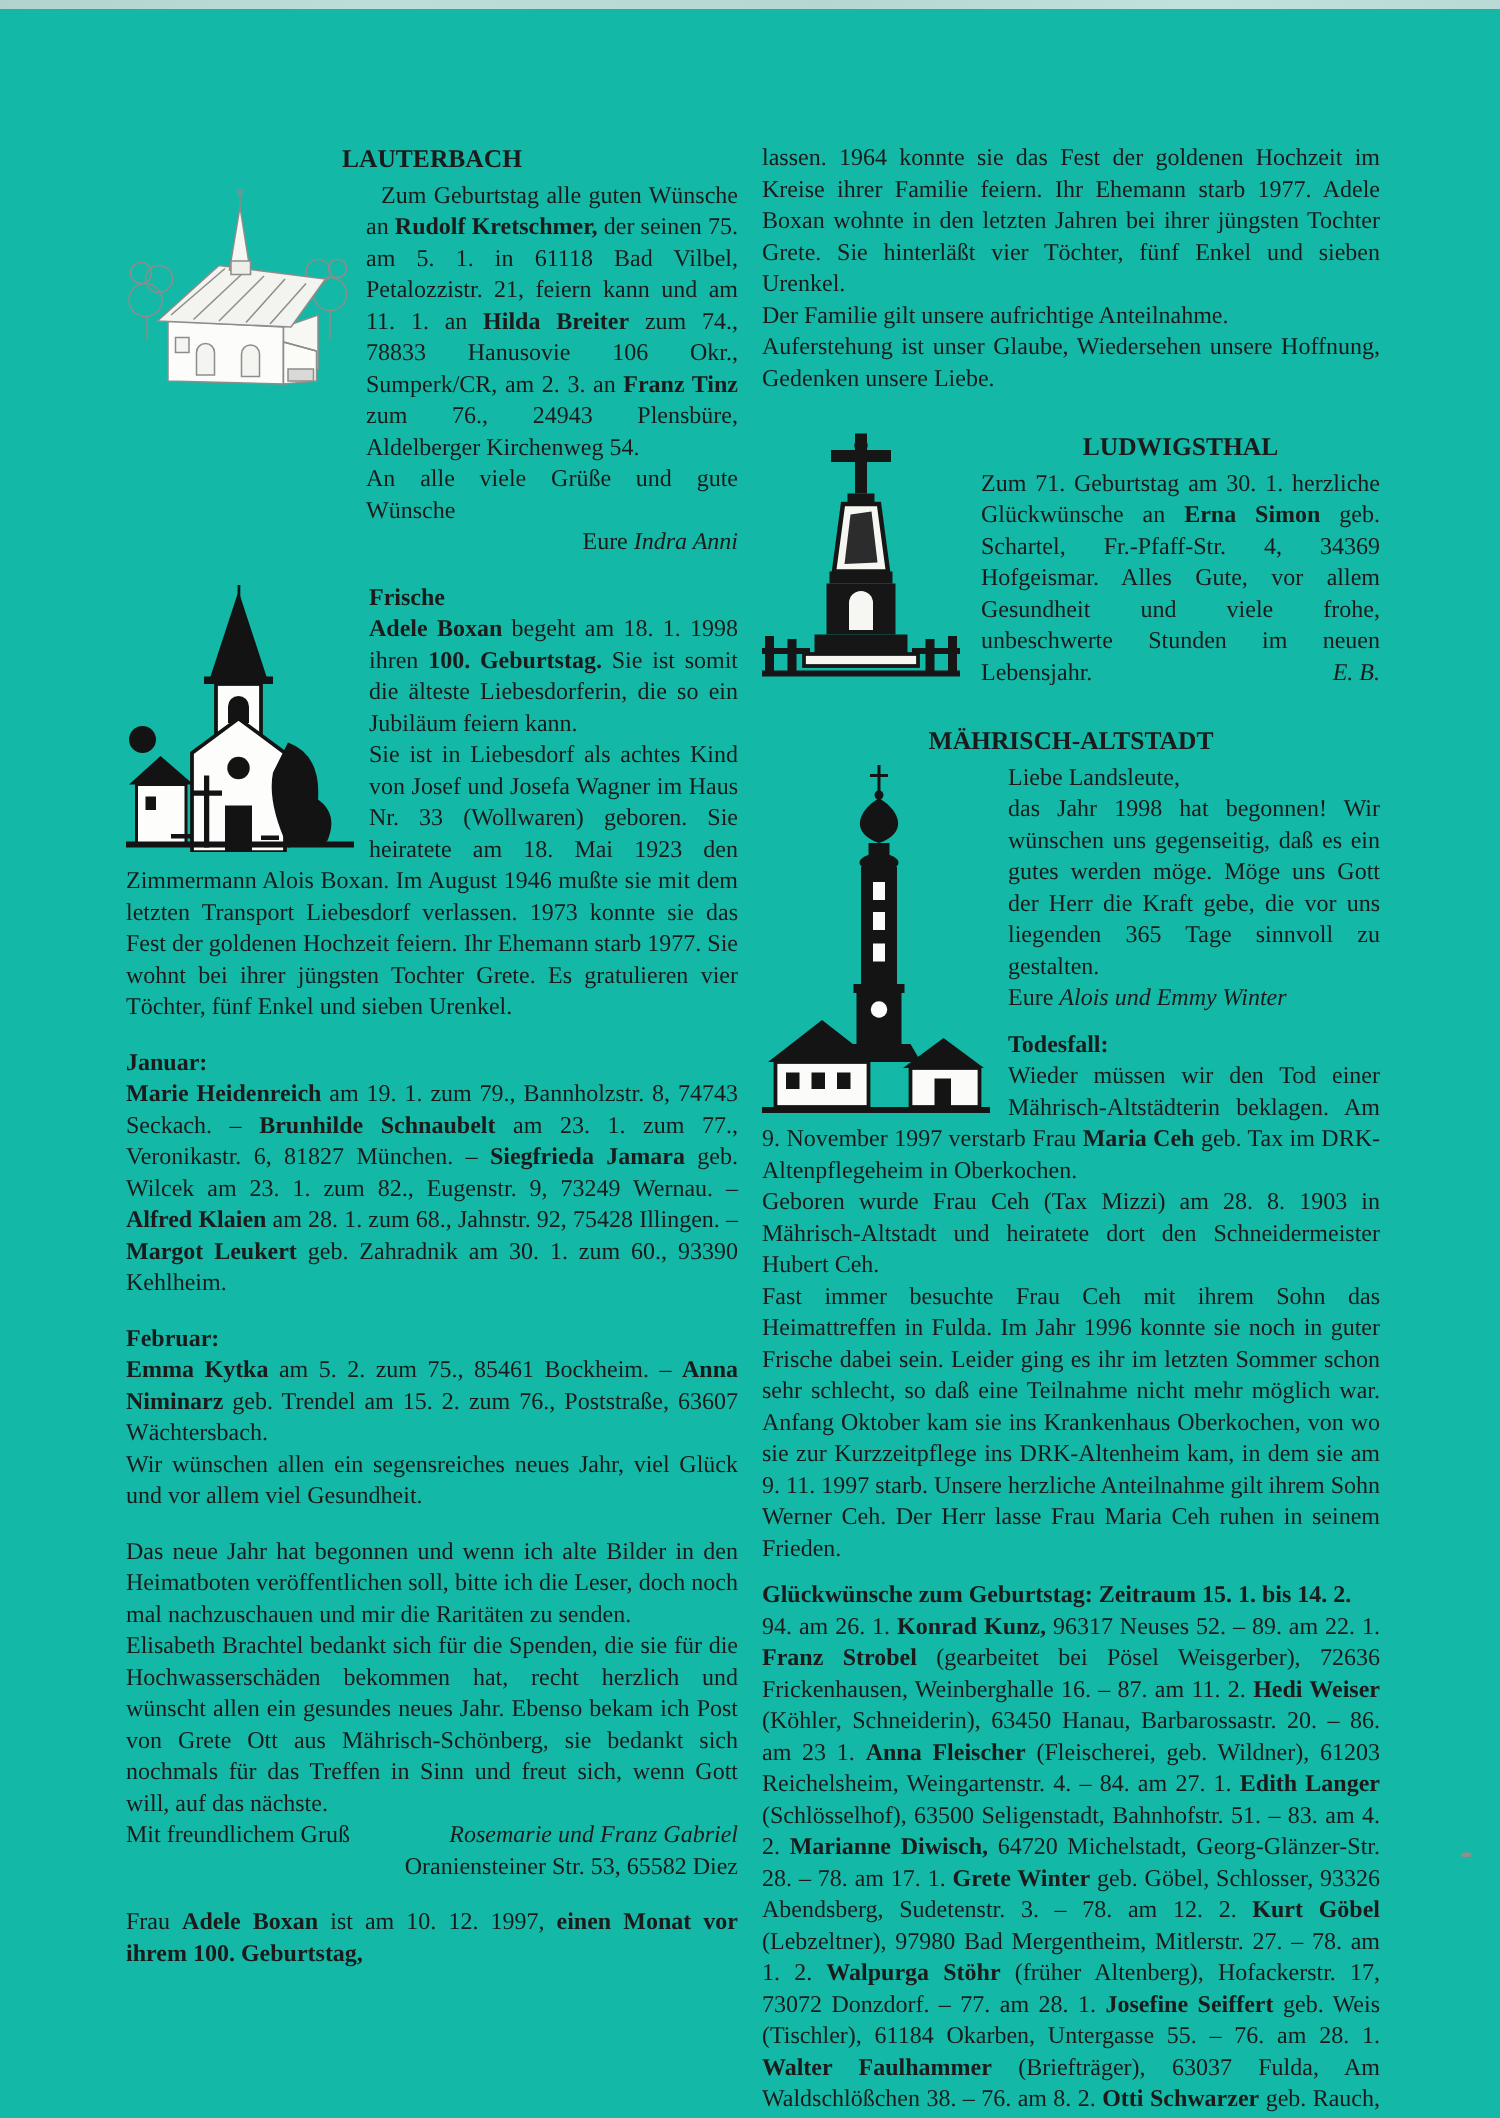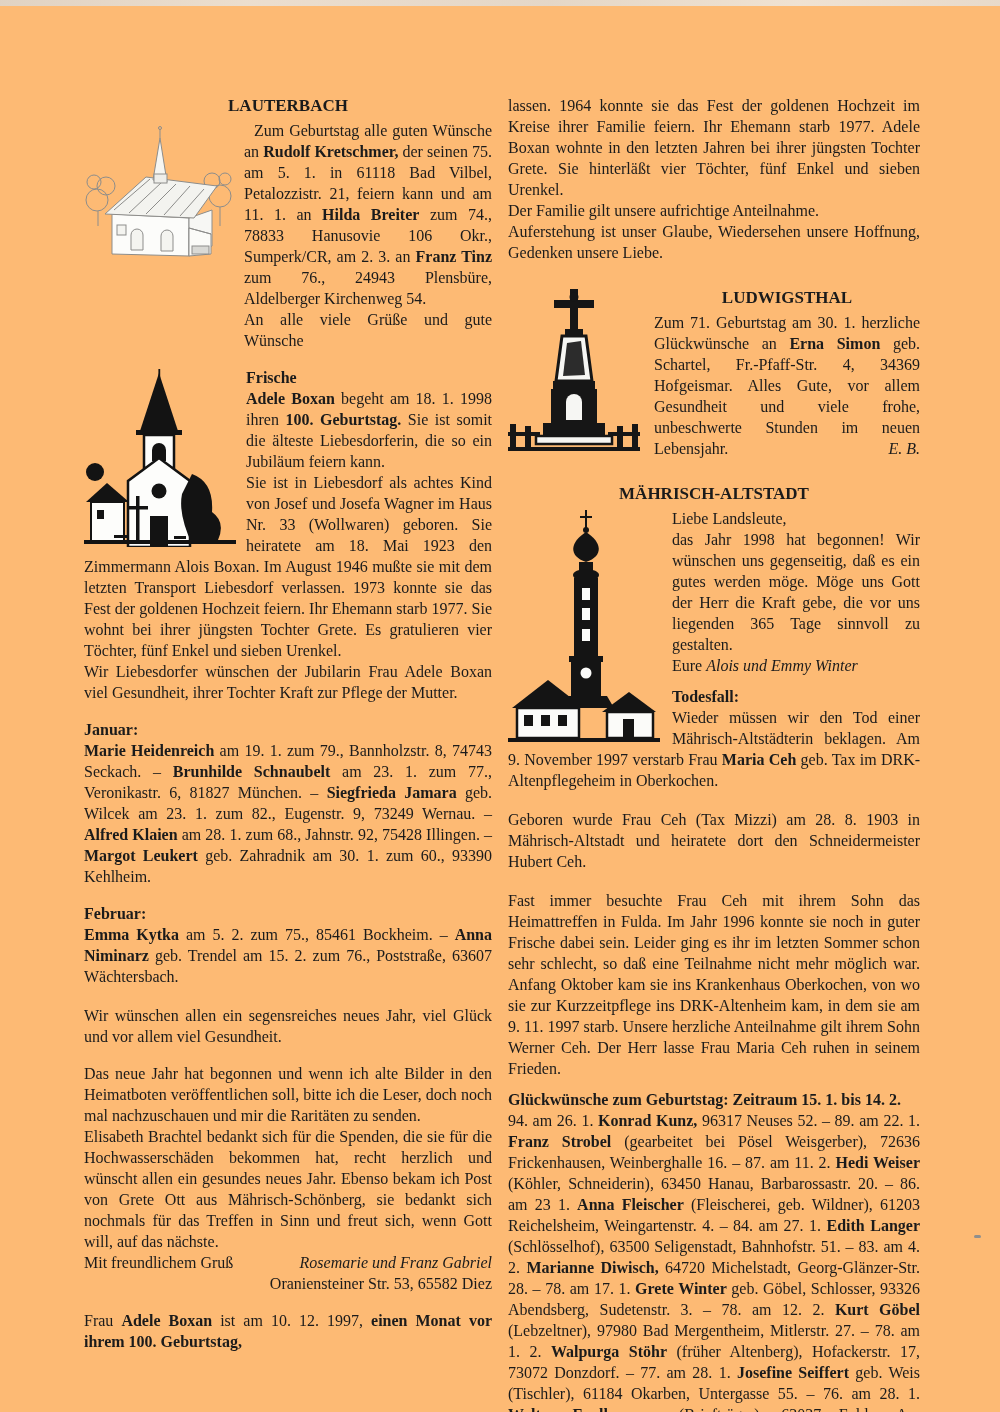--- a/index.html
+++ b/index.html
@@ -1,18 +1,18 @@
 <!DOCTYPE html>
 <html lang="de"><head>
 <meta charset="utf-8">
 <style>
   html,body{margin:0;padding:0;background:#e9e9e7;}
   .page{
     position:relative;width:1000px;height:1412px;margin:0 auto;
-    background:#fdba74;color:#1b1b1b;
+    background:#14b8a6;color:#1b1b1b;
     font-family:"Liberation Serif","DejaVu Serif",serif;
     font-size:16px;line-height:21px;overflow:hidden;
   }
   .scan-band{position:absolute;top:0;left:0;width:100%;height:6px;
     background:linear-gradient(90deg,#d9d9d7 0%,#e7e7e5 25%,#dededc 55%,#ececea 80%,#e2e2e0 100%);
     opacity:.8;}
   .speck{position:absolute;left:974px;top:1235px;width:7px;height:3px;background:#8f8f8d;border-radius:2px;}
   .col{position:absolute;top:95px;text-align:justify;}
   .col-left{left:84px;width:408px;}
   .col-right{left:508px;width:412px;}
@@ -25,21 +25,21 @@
   .right-line{text-align:right;}
   .row-between{display:flex;justify-content:space-between;}
   .flow{}
   .flow::after{content:"";display:block;clear:both;}
   .ill{float:left;}
   .ill-lauterbach{width:150px;height:150px;margin:2px 10px 60px 0;}
   .ill-liebesdorf{width:152px;height:178px;margin:2px 10px 4px 0;}
   .ill-ludwigsthal{width:132px;height:166px;margin:0 14px 4px 0;}
   .ill-maehrisch{width:152px;height:232px;margin:2px 12px 4px 0;}
   .indent1{text-indent:10px;}
-  .gap6{margin-top:18px;}
+  .gap6{margin-top:0;}
   .gap10{margin-top:10px;}
   .sec{margin-top:16px;}
   .sec-lg{margin-top:24px;}
   .page-number{position:absolute;left:84px;top:1426px;font-size:17px;text-align:center;}
 </style>
 </head>
 <body>
 
 <div class="page">
   <div class="scan-band"></div>
@@ -75,20 +75,21 @@
             <path d="M47,128 v-15 a6,6 0 0 1 12,0 v15 z" fill="#f4f4f0"></path>
             <path d="M77,129 v-15 a6,6 0 0 1 12,0 v15 z" fill="#f4f4f0"></path>
             <rect x="33" y="103" width="9" height="10" fill="#f4f4f0"></rect>
             <polygon points="105,106 127,112 127,132 105,134" fill="#fbfbf8"></polygon>
             <line x1="105" y1="106" x2="127" y2="112"></line>
             <rect x="108" y="124" width="17" height="8" fill="#d9d9d5"></rect>
           </g>
         </svg>
         <p class="indent1"><span>Zum Geburtstag alle guten Wünsche an </span><span class="b">Rudolf Kretschmer,</span><span> der seinen 75. am 5. 1. in 61118 Bad Vilbel, Petalozzistr. 21, feiern kann und am 11. 1. an </span><span class="b">Hilda Breiter</span><span> zum 74., 78833 Hanusovie 106 Okr., Sumperk/CR, am 2. 3. an </span><span class="b">Franz Tinz</span><span> zum 76., 24943 Plensbüre, Aldelberger Kirchenweg 54.</span></p>
         <p>An alle viele Grüße und gute Wünsche</p>
+        <p class="right-line"><span>Eure </span><span class="i">Indra Anni</span></p>
       </div>
     </section>
 
     <section class="sec">
       <div class="flow">
         <svg class="ill ill-liebesdorf" viewBox="0 0 152 178">
           <g fill="#131313">
             <rect x="74.4" y="0" width="1.8" height="12"></rect>
             <polygon points="75,4 56,62 94,62"></polygon>
             <rect x="52" y="61" width="46" height="5"></rect>
@@ -105,21 +106,20 @@
             <rect x="44" y="137" width="20" height="3.5"></rect>
             <path d="M108,105 q22,8 20,38 q14,10 6,28 l-26,4 q-14-30-10-50 z"></path>
             <rect x="0" y="171" width="152" height="4"></rect>
             <rect x="30" y="166" width="14" height="3"></rect>
               <rect x="90" y="167" width="12" height="3"></rect>
           </g>
         </svg>
         <p class="sub-h">Frische</p>
         <p><span class="b">Adele Boxan</span><span> begeht am 18. 1. 1998 ihren </span><span class="b">100. Geburtstag.</span><span> Sie ist somit die älteste Liebesdorferin, die so ein Jubiläum feiern kann.</span></p>
         <p>Sie ist in Liebesdorf als achtes Kind von Josef und Josefa Wagner im Haus Nr. 33 (Wollwaren) geboren. Sie heiratete am 18. Mai 1923 den Zimmermann Alois Boxan. Im August 1946 mußte sie mit dem letzten Transport Liebesdorf verlassen. 1973 konnte sie das Fest der goldenen Hochzeit feiern. Ihr Ehemann starb 1977. Sie wohnt bei ihrer jüngsten Tochter Grete. Es gratulieren vier Töchter, fünf Enkel und sieben Urenkel.</p>
-        <p>Wir Liebesdorfer wünschen der Jubilarin Frau Adele Boxan viel Gesundheit, ihrer Tochter Kraft zur Pflege der Mutter.</p>
       </div>
     </section>
 
     <section class="sec">
       <p class="sub-h">Januar:</p>
       <p><span class="b">Marie Heidenreich</span><span> am 19. 1. zum 79., Bannholzstr. 8, 74743 Seckach. – </span><span class="b">Brunhilde Schnaubelt</span><span> am 23. 1. zum 77., Veronikastr. 6, 81827 München. – </span><span class="b">Siegfrieda Jamara</span><span> geb. Wilcek am 23. 1. zum 82., Eugenstr. 9, 73249 Wernau. – </span><span class="b">Alfred Klaien</span><span> am 28. 1. zum 68., Jahnstr. 92, 75428 Illingen. – </span><span class="b">Margot Leukert</span><span> geb. Zahradnik am 30. 1. zum 60., 93390 Kehlheim.</span></p>
     </section>
 
     <section class="sec">
       <p class="sub-h">Februar:</p>

